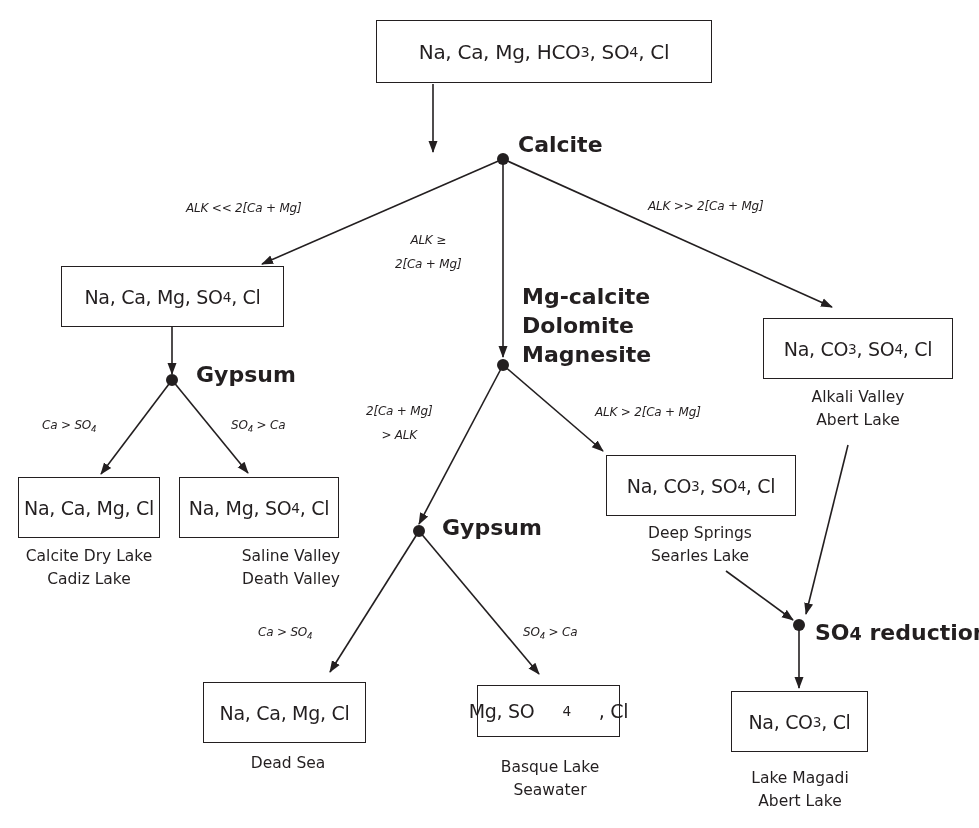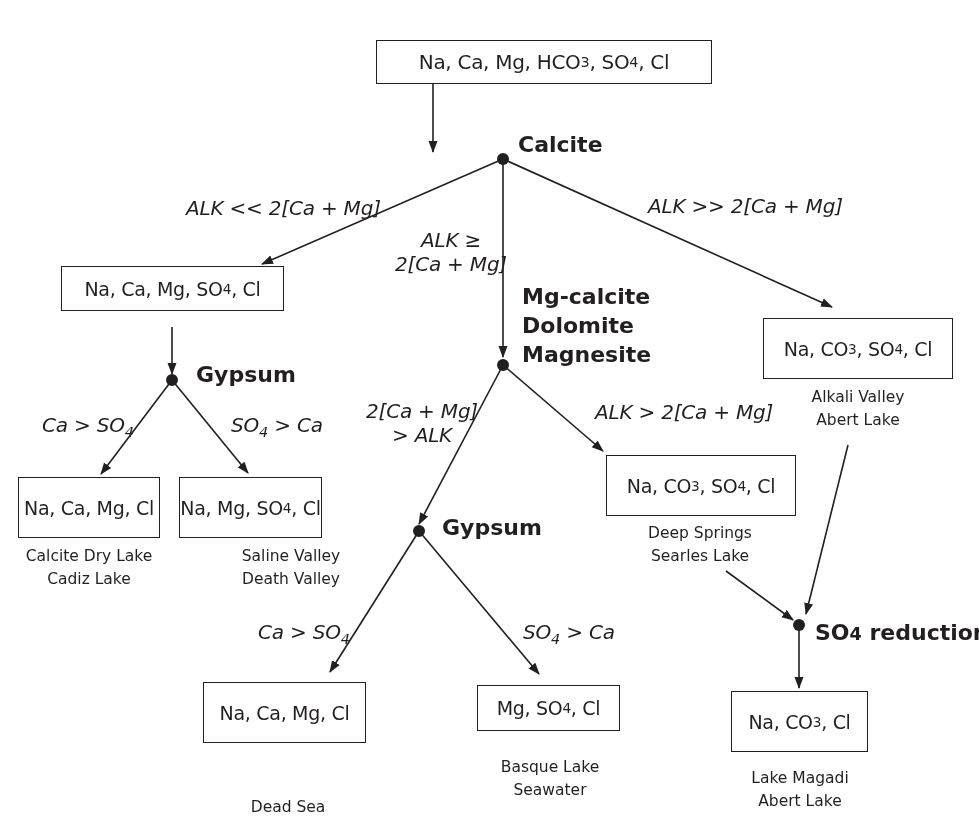--- a/index.html
+++ b/index.html
@@ -4,21 +4,21 @@
   <style>
     html, body { margin: 0; padding: 0; background: #ffffff; }
     body { width: 979px; height: 828px; position: relative; overflow: hidden;
            font-family: "DejaVu Sans", "Liberation Sans", sans-serif; color: #231f20; }
     #canvas { position: absolute; left: 0; top: 0; }
     .box { position: absolute; border: 1.6px solid #231f20; background: #fff; box-sizing: border-box;
            display: flex; align-items: center; justify-content: center; font-size: 19px; white-space: nowrap; letter-spacing: -0.3px; }
     .box.big { font-size: 20px; }
     .box sub { font-size: 0.72em; vertical-align: -0.35em; line-height: 0; }
     .caption { position: absolute; font-size: 15.5px; text-align: center; line-height: 23px; white-space: nowrap; transform: translateX(-50%); }
-    .cond { position: absolute; font-size: 20px; font-style: italic; white-space: nowrap; line-height: 24px; text-align: center; letter-spacing: -0.2px; }
+    .cond { position: absolute; font-size: 12px; font-style: italic; white-space: nowrap; line-height: 24px; text-align: center; letter-spacing: -0.2px; }
     .cond sub { font-size: 0.72em; vertical-align: -0.35em; line-height: 0; }
     .mineral { position: absolute; font-size: 22px; font-weight: bold; line-height: 29px; white-space: nowrap; }
     .mineral sub { font-size: 0.8em; vertical-align: 0; line-height: 0; }
   </style>
 </head>
 <body>
 
 <svg id="canvas" width="979" height="828">
   <defs>
     <marker id="arr" viewBox="0 0 12 12" refX="11" refY="6" markerWidth="12" markerHeight="12" markerUnits="userSpaceOnUse" orient="auto">
@@ -43,36 +43,36 @@
     </g>
   <g id="nodes" fill="#231f20">
       <circle cx="503" cy="159" r="6"></circle>
       <circle cx="172" cy="380" r="6"></circle>
       <circle cx="503" cy="365" r="6"></circle>
       <circle cx="419" cy="531" r="6"></circle>
       <circle cx="799" cy="625" r="6"></circle>
     </g>
 </svg>
 
-<div class="box big" style="left:376px;top:40px;width:336px;height:44px;">
+<div class="box big" style="left:376px;top:20px;width:336px;height:63px;">
     <span>Na, Ca, Mg, HCO</span>
     <sub>3</sub>
     <span>, SO</span>
     <sub>4</sub>
     <span>, Cl</span>
   </div>
-<div class="box" style="left:61px;top:266px;width:223px;height:45px;">
+<div class="box" style="left:61px;top:266px;width:223px;height:61px;">
     <span>Na, Ca, Mg, SO</span>
     <sub>4</sub>
     <span>, Cl</span>
   </div>
 <div class="box" style="left:18px;top:477px;width:142px;height:61px;">
     <span>Na, Ca, Mg, Cl</span>
   </div>
-<div class="box" style="left:179px;top:477px;width:143px;height:61px;">
+<div class="box" style="left:179px;top:477px;width:160px;height:61px;">
     <span>Na, Mg, SO</span>
     <sub>4</sub>
     <span>, Cl</span>
   </div>
 <div class="box" style="left:763px;top:318px;width:190px;height:61px;">
     <span>Na, CO</span>
     <sub>3</sub>
     <span>, SO</span>
     <sub>4</sub>
     <span>, Cl</span>
@@ -80,21 +80,21 @@
 <div class="box" style="left:606px;top:455px;width:190px;height:61px;">
     <span>Na, CO</span>
     <sub>3</sub>
     <span>, SO</span>
     <sub>4</sub>
     <span>, Cl</span>
   </div>
 <div class="box" style="left:203px;top:682px;width:163px;height:61px;">
     <span>Na, Ca, Mg, Cl</span>
   </div>
-<div class="box" style="left:477px;top:685px;width:143px;height:46px;">
+<div class="box" style="left:477px;top:685px;width:143px;height:52px;gap:28px;">
     <span>Mg, SO</span>
     <sub>4</sub>
     <span>, Cl</span>
   </div>
 <div class="box" style="left:731px;top:691px;width:137px;height:61px;">
     <span>Na, CO</span>
     <sub>3</sub>
     <span>, Cl</span>
   </div>
 
@@ -107,21 +107,21 @@
   <div>Death Valley</div>
 </div>
 <div class="caption" style="left:858px;top:386px;">
   <div>Alkali Valley</div>
   <div>Abert Lake</div>
 </div>
 <div class="caption" style="left:700px;top:522px;">
   <div>Deep Springs</div>
   <div>Searles Lake</div>
 </div>
-<div class="caption" style="left:288px;top:752px;margin-top:44px;">
+<div class="caption" style="left:288px;top:752px;">
   <div>Dead Sea</div>
 </div>
 <div class="caption" style="left:550px;top:756px;">
   <div>Basque Lake</div>
   <div>Seawater</div>
 </div>
 <div class="caption" style="left:800px;top:767px;">
   <div>Lake Magadi</div>
   <div>Abert Lake</div>
 </div>

